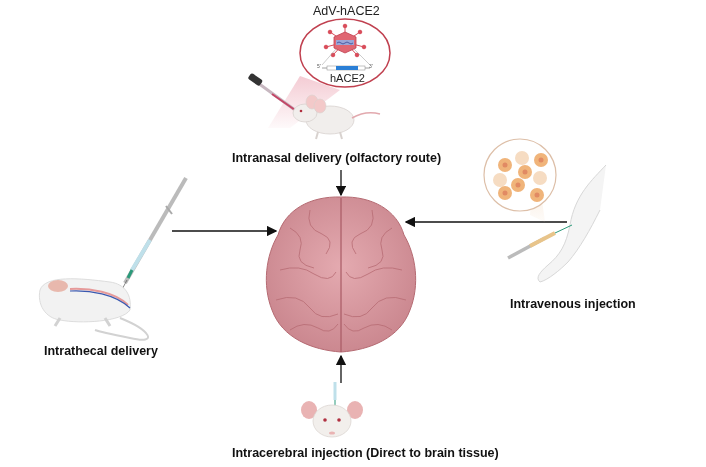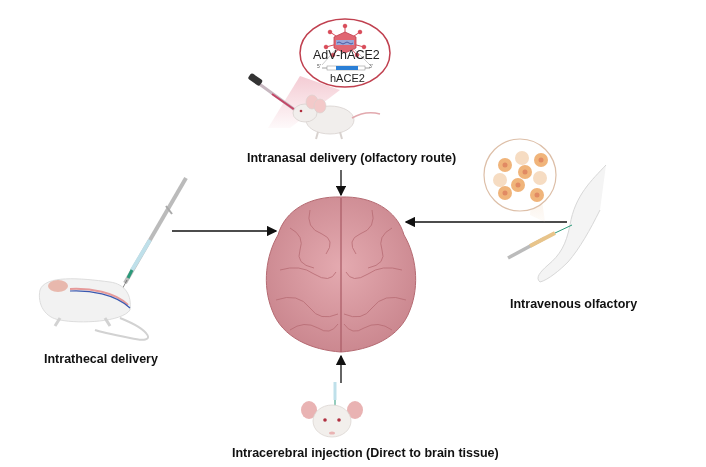--- a/index.html
+++ b/index.html
@@ -150,21 +150,21 @@
     <line x1="335" y1="400" x2="335" y2="410" stroke="#2b9a7a" stroke-width="1"></line>
     <ellipse cx="309" cy="410" rx="8" ry="9" fill="#e9b3b3"></ellipse>
     <ellipse cx="355" cy="410" rx="8" ry="9" fill="#e9b3b3"></ellipse>
     <ellipse cx="332" cy="421" rx="19" ry="16" fill="#f2efec" stroke="#dcd6d2" stroke-width="0.8"></ellipse>
     <circle cx="325" cy="420" r="1.8" fill="#b03040"></circle>
     <circle cx="339" cy="420" r="1.8" fill="#b03040"></circle>
     <ellipse cx="332" cy="433" rx="3" ry="1.6" fill="#e9b3b3"></ellipse>
   </g>
 </svg>
 
-<div class="title-top" style="left:313px; top:4px;margin-top:44px;">AdV-hACE2</div>
+<div class="title-top" style="left:313px; top:4px;">AdV-hACE2</div>
 <div style="position:absolute; left:317px; top:63px; font-size:5px; color:#555;">5'</div>
 <div style="position:absolute; left:369px; top:63px; font-size:5px; color:#555;">3'</div>
 <div style="position:absolute; left:330px; top:72px; font-size:11px; color:#222;text-align:center;">hACE2</div>
 
-<div class="lbl" style="left:247px; top:151px;">Intranasal delivery (olfactory route)</div>
-<div class="lbl" style="left:44px; top:352px;">Intrathecal delivery</div>
-<div class="lbl" style="left:510px; top:297px;">Intravenous olfactory</div>
+<div class="lbl" style="left:232px; top:151px;">Intranasal delivery (olfactory route)</div>
+<div class="lbl" style="left:44px; top:344px;">Intrathecal delivery</div>
+<div class="lbl" style="left:510px; top:297px;">Intravenous injection</div>
 <div class="lbl" style="left:232px; top:446px;">Intracerebral injection (Direct to brain tissue)</div>
 
 </body></html>

